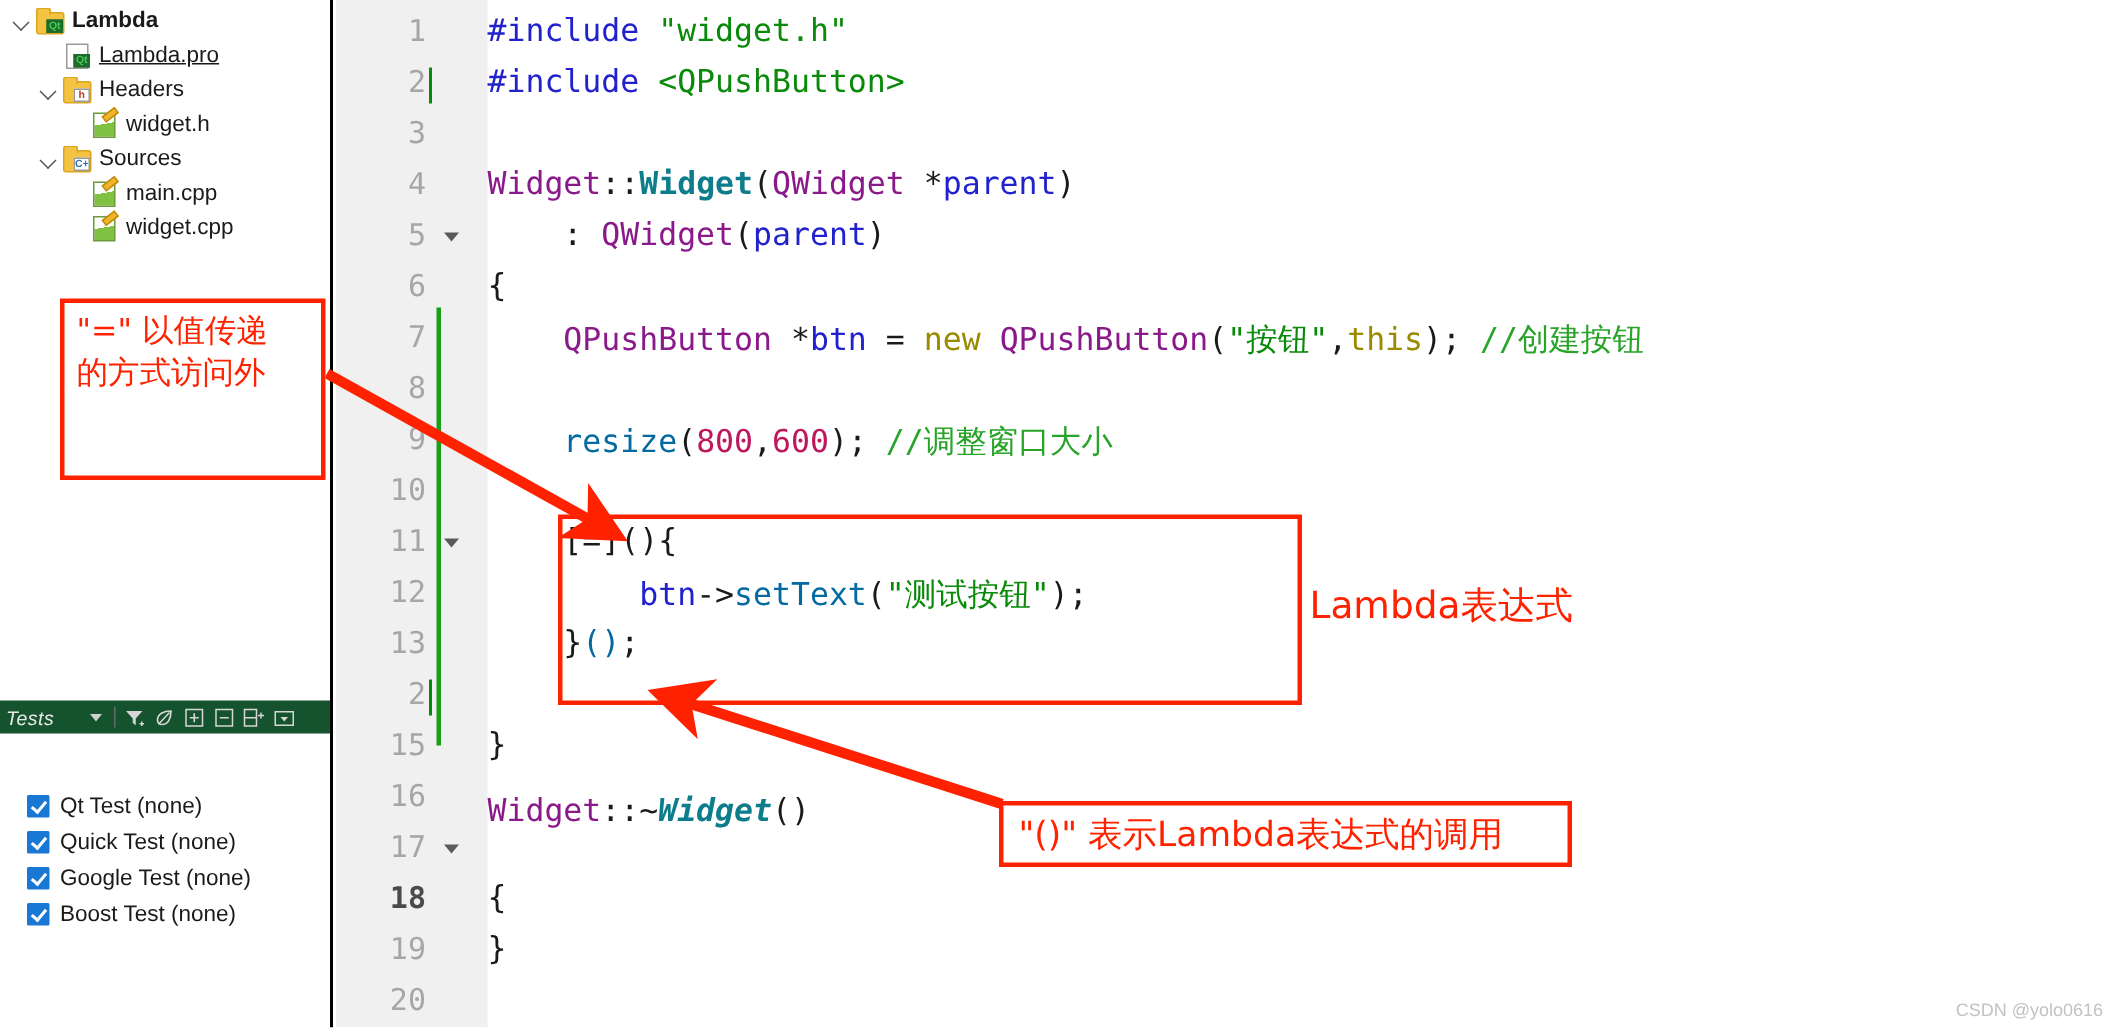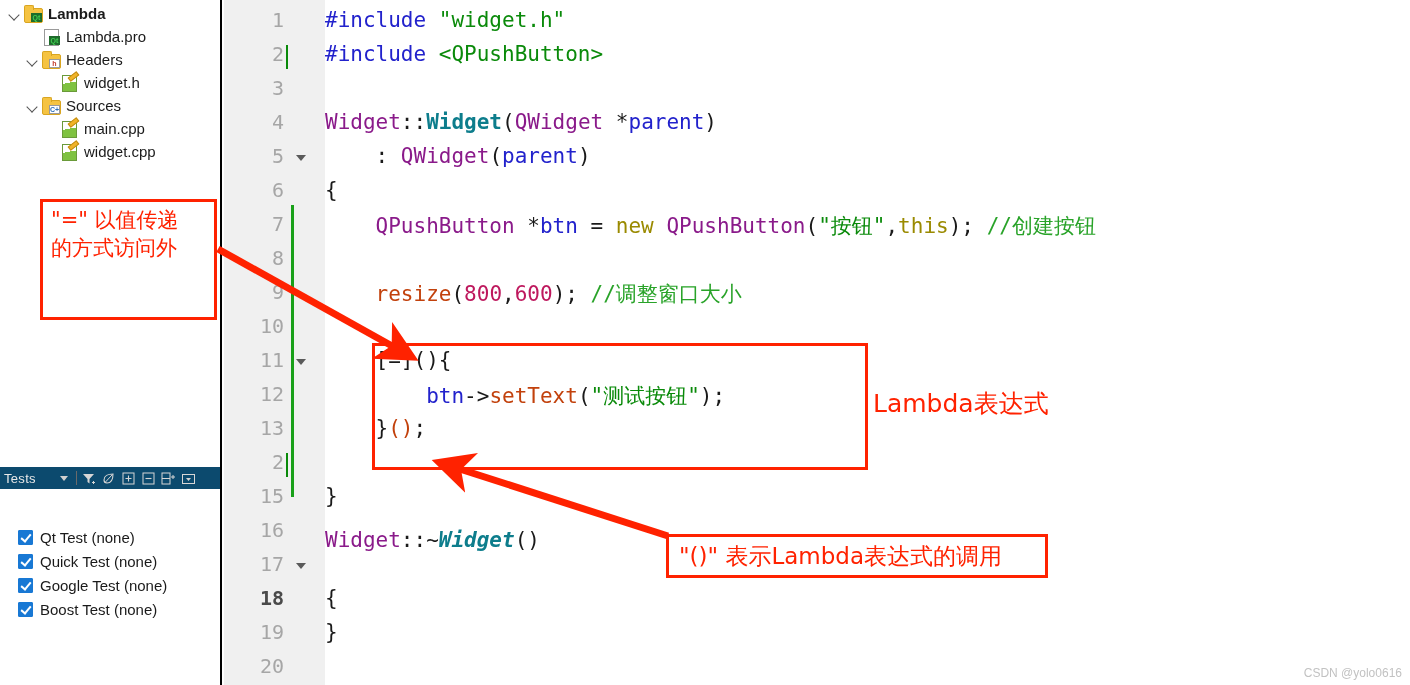--- a/index.html
+++ b/index.html
@@ -113,23 +113,24 @@
     background: #f0b429;
     transform: rotate(-38deg);
     border: 1px solid #c08a12;
   }
   .tree-label { padding-left: 0px; }
 
   
   #tests-header {
     position: absolute; left: 0; top: 467px;
     width: 220px; height: 22px;
-    background: #0c4a6e;
+    background: #14532d;
     display: flex; align-items: center;
     color: #e8e8e8;
+    font-style: italic;
   }
   #tests-header .title {
     font-size: 13px;
     margin-left: 4px;
     letter-spacing: .3px;
   }
   .tb-icon {
     width: 20px; height: 20px;
     position: relative;
     flex: 0 0 auto;
@@ -227,21 +228,21 @@
     left: 101px;
     font-size: 21px;
     white-space: pre;
     font-family: "DejaVu Sans Mono", "Liberation Mono", monospace;
     letter-spacing: 0px;
   }
   .t-pre  { color: #2222cc; }          
   .t-str  { color: #0a8a0a; }          
   .t-cls  { color: #8a1a8a; }          
   .t-fn   { color: #0d7d8c; font-weight: bold; }  
-  .t-fn2  { color: #c2410c; }          
+  .t-fn2  { color: #0369a1; }          
   .t-kw   { color: #9a8a00; }          
   .t-num  { color: #be185d; }          
   .t-cmt  { color: #29a329; }          
   .t-pun  { color: #1a1a1a; }          
   .t-var  { color: #2222cc; }          
   .t-ital { font-style: italic; }
 
   
   .ann-box {
     position: absolute;
@@ -308,21 +309,21 @@
   <div id="left-panel">
 
     <div id="project-tree">
         <div class="tree-row bold" style="padding-left: 4px;">
           <span class="twisty open"></span>
           <span class="ico folder">
             <span class="badge qt">Qt</span>
           </span>
           <span class="tree-label">Lambda</span>
         </div>
-        <div class="tree-row" style="padding-left: 22px;">
+        <div class="tree-row" style="padding-left: 22px; text-decoration: underline;">
           <span class="twisty blank"></span>
           <span class="ico file">
             <span class="badge qt" style="z-index:4">Qt</span>
           </span>
           <span class="tree-label">Lambda.pro</span>
         </div>
         <div class="tree-row" style="padding-left: 22px;">
           <span class="twisty open"></span>
           <span class="ico folder">
             <span class="badge h">h</span>

